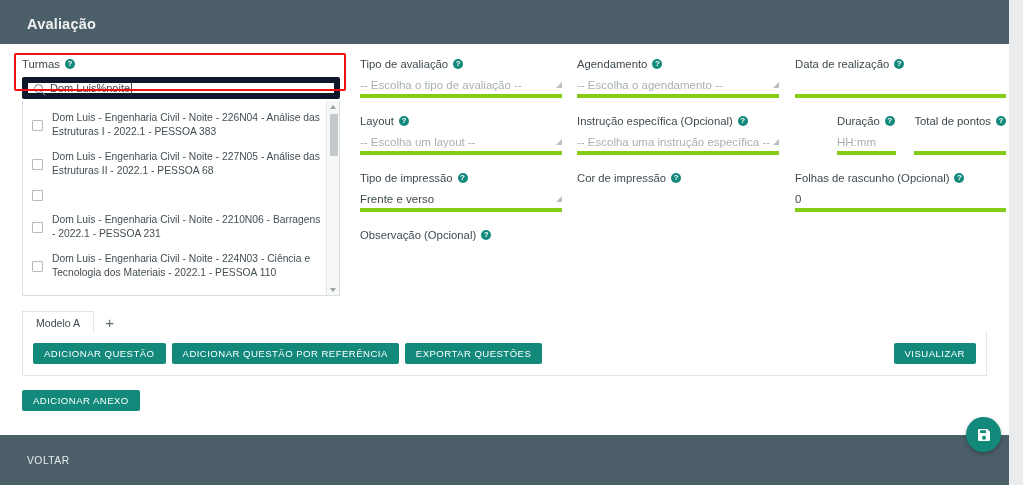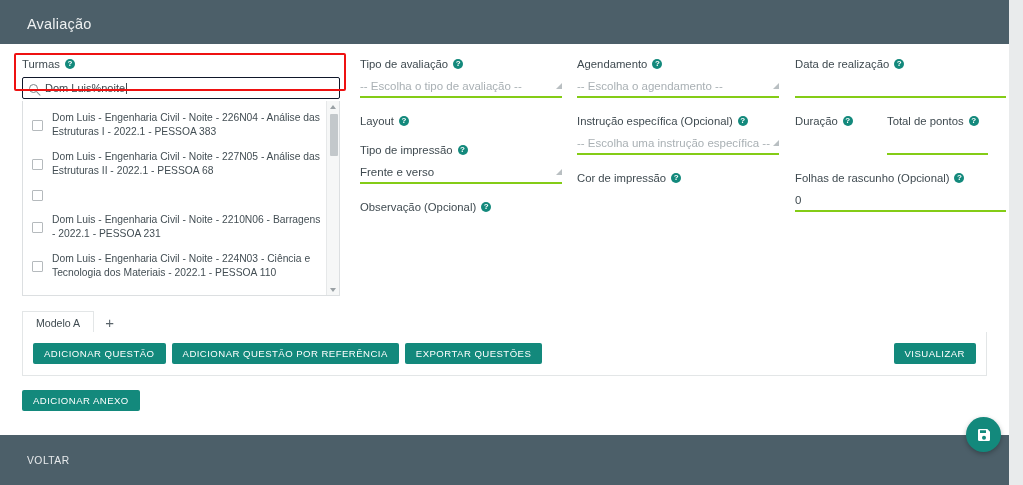--- a/index.html
+++ b/index.html
@@ -14,21 +14,21 @@
     position: relative;
     width: 1023px; height: 485px;
     background: #ffffff;
   }
 
   
   .topbar {
     position: absolute; left: 0; top: 0;
     width: 1009px; height: 48px;
     background: #4c5f69;
-    display: flex; align-items: center;
+    display: flex; align-items: center; font-weight: bold;
   }
   .topbar-title {
     color: #eef1f2;
     font-size: 14.5px;
     letter-spacing: .2px;
     margin-left: 27px;
   }
 
   
   .page {
@@ -64,21 +64,21 @@
     line-height: 10px;
     text-align: center;
     font-weight: bold;
     display: inline-block;
     flex: 0 0 auto;
   }
 
   
   .ul-field {
     border: none;
-    border-bottom: 2px solid #84cc16;
+    border-bottom: 4px solid #84cc16;
     height: 22px;
     display: flex; align-items: center;
     font-size: 11.5px;
     color: #3f4a50;
     background: transparent;
     width: 100%;
   }
   .ul-field.placeholder { color: #a9b0b4; }
   .sel-arrow {
     margin-left: auto;
@@ -88,21 +88,21 @@
     transform: rotate(0deg);
   }
 
   
   .turmas-wrap {
     position: absolute; left: 22px; top: 14px; width: 318px;
   }
   .search-box {
     margin-top: 7px;
     height: 22px;
-    border: 1px solid #0f172a;
+    border: 6px solid #0f172a;
     border-radius: 2px;
     background: #fff;
     display: flex; align-items: center;
     padding: 0 6px;
     gap: 7px;
   }
   .mag {
     width: 9px; height: 9px;
     border: 1.3px solid #7b8387;
     border-radius: 50%;
@@ -344,20 +344,24 @@
           <span>-- Escolha o tipo de avaliação --</span>
           <span class="sel-arrow"></span>
         </div>
       </div>
 
       <div class="fgroup">
         <div class="field-label">
           <span>Layout</span>
           <span class="help-icon">?</span>
         </div>
+        <div class="ul-field placeholder">
+          <span>-- Escolha um layout --</span>
+          <span class="sel-arrow"></span>
+        </div>
       </div>
 
       <div class="fgroup">
         <div class="field-label">
           <span>Tipo de impressão</span>
           <span class="help-icon">?</span>
         </div>
         <div class="ul-field">
           <span>Frente e verso</span>
           <span class="sel-arrow"></span>
@@ -407,25 +411,28 @@
       <div class="fgroup">
         <div class="field-label">
           <span>Data de realização</span>
           <span class="help-icon">?</span>
         </div>
         <div class="ul-field">
           <span></span>
         </div>
       </div>
 
-      <div style="display:flex; ">
+      <div style="display:flex; gap:18px;margin-left:42px;">
         <div class="fgroup" style="width:92px;">
           <div class="field-label">
             <span>Duração</span>
             <span class="help-icon">?</span>
+          </div>
+          <div class="ul-field placeholder">
+            <span>HH:mm</span>
           </div>
         </div>
         <div class="fgroup" style="width:101px;">
           <div class="field-label">
             <span>Total de pontos</span>
             <span class="help-icon">?</span>
           </div>
           <div class="ul-field">
             <span></span>
           </div>

